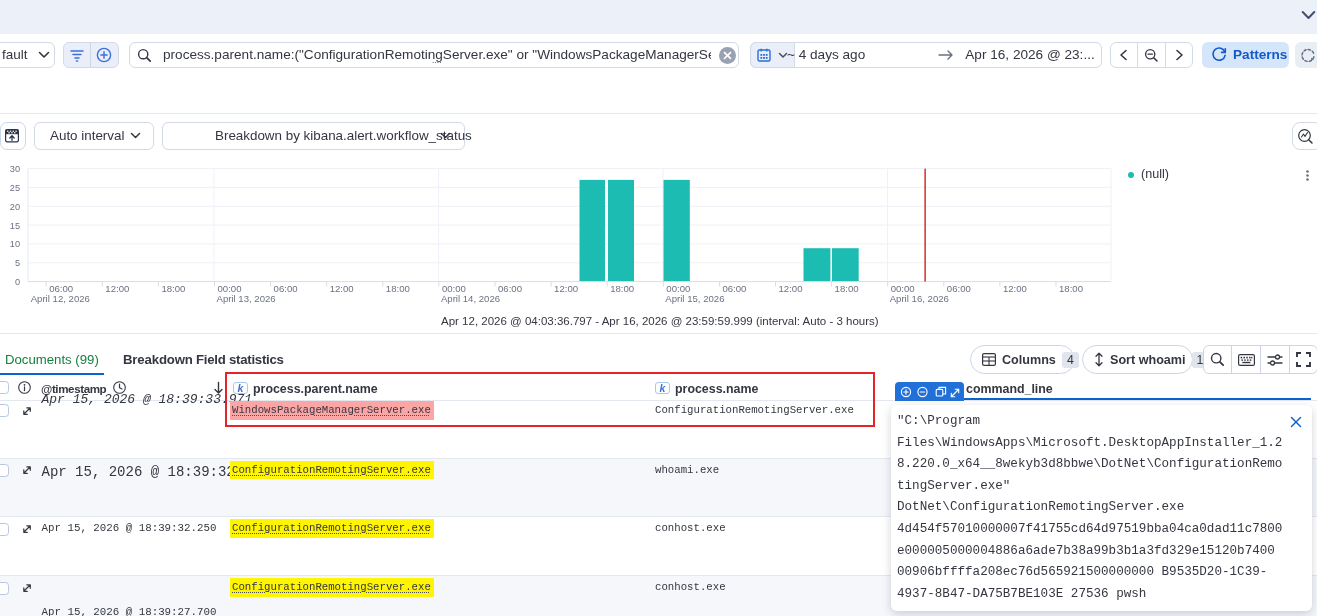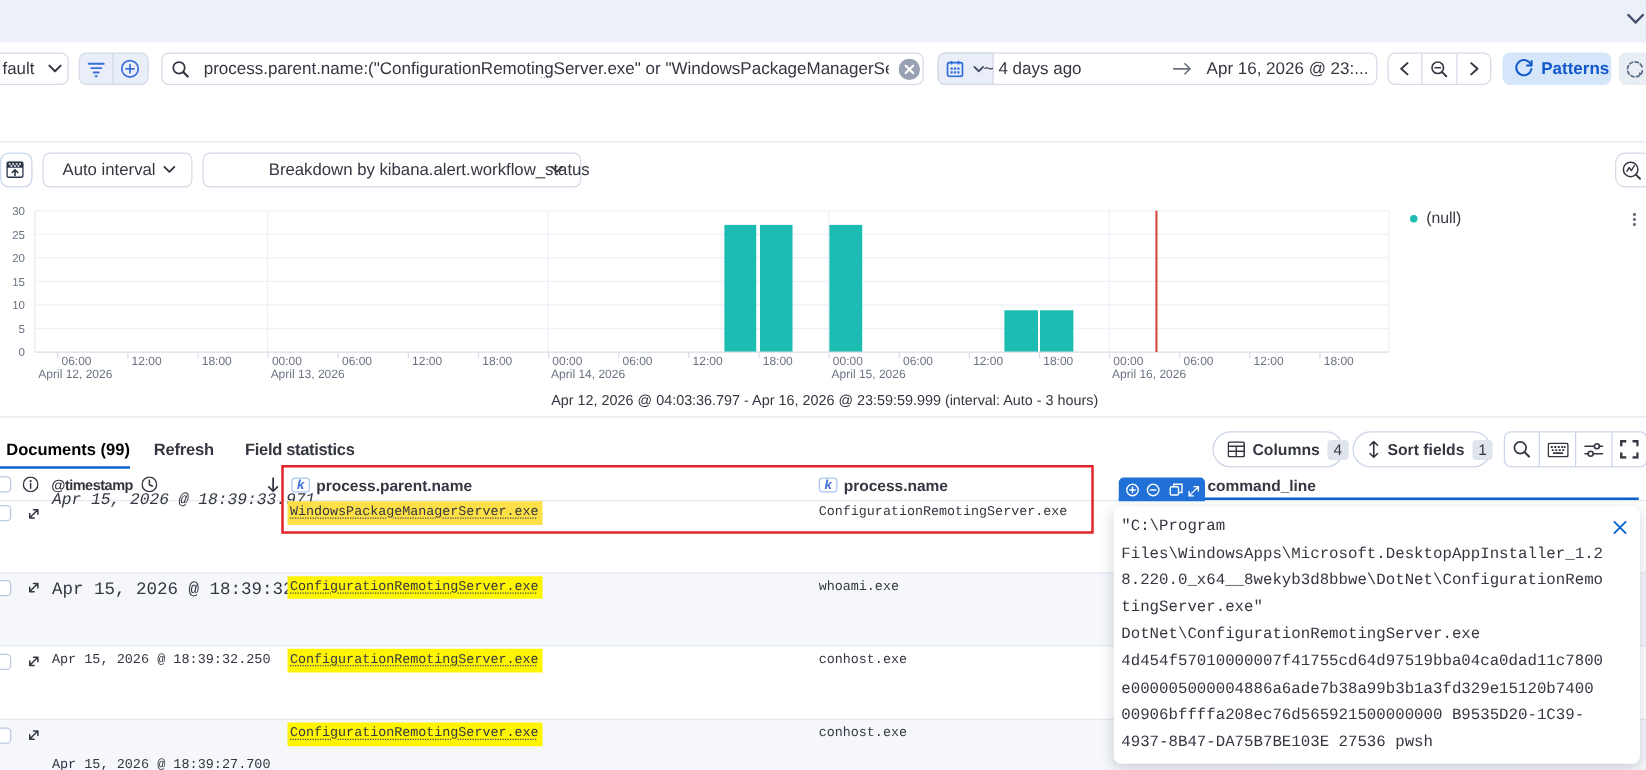--- a/index.html
+++ b/index.html
@@ -223,40 +223,40 @@
       <circle cx="1.5" cy="1.5" r="1.3"></circle>
       <circle cx="1.5" cy="5.5" r="1.3"></circle>
       <circle cx="1.5" cy="9.5" r="1.3"></circle>
     </g>
   </svg>
 
 <div class="abs" style="left:441px;top:315px;font-size:11.5px;color:#343741;">Apr 12, 2026 @ 04:03:36.797 - Apr 16, 2026 @ 23:59:59.999 (interval: Auto - 3 hours)</div>
 
 <div class="hairline" style="top:333px;"></div>
 
-<div class="abs" style="left:5px;top:352px;font-size:13.2px;font-weight:bold;color:#000000;">Documents (99)</div>
+<div class="abs" style="left:5px;top:352px;font-size:13.2px;font-weight:normal;color:#15803d;">Documents (99)</div>
 <div class="abs" style="left:0px;top:372.5px;width:104px;height:2.3px;background:#0b63ce;"></div>
-<div class="abs" style="left:123px;top:352px;font-size:13.2px;font-weight:bold;letter-spacing:-0.15px;color:#343741;">Refresh</div>
+<div class="abs" style="left:123px;top:352px;font-size:13.2px;font-weight:bold;letter-spacing:-0.15px;color:#343741;">Breakdown</div>
 <div class="abs" style="left:196px;top:352px;font-size:13.2px;font-weight:bold;letter-spacing:-0.25px;color:#343741;">Field statistics</div>
 
 <div class="abs" style="left:970px;top:345px;width:105px;height:29px;border:1px solid #cbd5e8;border-radius:15px;background:#fff;display:flex;align-items:center;padding-left:11px;gap:6px;">
   <svg style="flex-shrink:0" width="14" height="13" viewBox="0 0 14 13">
       <rect x="0.6" y="0.6" width="12.8" height="11.8" rx="1.5" stroke="#343741" stroke-width="1.2" fill="none"></rect>
       <line x1="0.6" y1="4" x2="13.4" y2="4" stroke="#343741" stroke-width="1.1"></line>
       <line x1="0.6" y1="8" x2="13.4" y2="8" stroke="#343741" stroke-width="1.1"></line>
       <line x1="7" y1="4" x2="7" y2="12.4" stroke="#343741" stroke-width="1.1"></line>
     </svg>
   <span style="font-size:12.6px;font-weight:bold;color:#343741;white-space:nowrap;">Columns</span>
   <span style="font-size:12.3px;background:#e0e4ec;border-radius:3px;padding:1px 5px;color:#343741;">4</span>
 </div>
 <div class="abs" style="left:1082px;top:345px;width:111px;height:29px;border:1px solid #cbd5e8;border-radius:15px;background:#fff;display:flex;align-items:center;padding-left:11px;gap:6px;">
   <svg style="flex-shrink:0" width="10" height="15" viewBox="0 0 10 15">
       <path d="M5 1.5 L5 13.5 M2 4.2 L5 1.2 L8 4.2 M2 10.8 L5 13.8 L8 10.8" stroke="#343741" stroke-width="1.3" fill="none" stroke-linecap="round" stroke-linejoin="round"></path>
     </svg>
-  <span style="font-size:12.6px;font-weight:bold;color:#343741;white-space:nowrap;">Sort fields</span>
+  <span style="font-size:12.6px;font-weight:bold;color:#343741;white-space:nowrap;">Sort whoami</span>
   <span style="font-size:12.3px;background:#e0e4ec;border-radius:3px;padding:1px 5px;color:#343741;">1</span>
 </div>
 <div class="abs" style="left:1203px;top:345px;width:115px;height:29px;border:1px solid #cbd5e8;border-radius:6px;background:#fff;"></div>
 <div class="abs" style="left:1231px;top:346px;width:1px;height:27px;background:#cbd5e8;"></div>
 <div class="abs" style="left:1260px;top:346px;width:1px;height:27px;background:#cbd5e8;"></div>
 <div class="abs" style="left:1289px;top:346px;width:1px;height:27px;background:#cbd5e8;"></div>
 <svg class="abs" style="left:1210px;top:352px;" width="15" height="15" viewBox="0 0 15 15">
     <circle cx="6.2" cy="6.2" r="4.7" stroke="#343741" stroke-width="1.4" fill="none"></circle>
     <line x1="9.8" y1="9.8" x2="13.2" y2="13.2" stroke="#343741" stroke-width="1.7" stroke-linecap="round"></line>
   </svg>
@@ -316,21 +316,21 @@
 <div class="abs" style="left:253px;top:381.5px;font-size:12.4px;font-weight:bold;text-align:right;">process.parent.name</div>
 <div class="abs" style="left:655px;top:381.5px;width:15px;height:12.5px;border:1px solid #a9c7f0;border-radius:3px;background:#fff;font-size:10.5px;font-style:italic;font-weight:bold;color:#3c70d8;text-align:center;line-height:11.5px;">k</div>
 <div class="abs" style="left:675px;top:381.5px;font-size:12.4px;font-weight:bold;">process.name</div>
 <div class="abs" style="left:966px;top:381.5px;font-size:12.4px;font-weight:bold;">command_line</div>
 <div class="abs" style="left:895px;top:397.5px;width:416px;height:2.5px;background:#0b63ce;"></div>
 <div class="abs" style="left:-4px;top:404px;width:13px;height:13px;border:1px solid #b9c7e0;border-radius:3.5px;background:#fff;"></div>
 <svg class="abs" style="left:21px;top:405px;" width="12" height="12" viewBox="0 0 12 12">
     <path d="M3 9 L9 3 M5.8 2.8 L9.3 2.8 L9.3 6.3 M2.8 5.8 L2.8 9.3 L6.3 9.3" stroke="#343741" stroke-width="1.2" fill="none" stroke-linecap="round" stroke-linejoin="round"></path>
   </svg>
 <div class="abs mono" style="left:41.5px;top:392px;font-size:13px;color:#343741;font-style:italic;">Apr 15, 2026 @ 18:39:33.971</div>
-<div class="abs mono" style="left:229.5px;top:401px;font-size:10.7px;color:#343741;background:#fde047;padding:3px 3px 3.5px 2.5px;text-decoration:underline dotted #4a4d52;text-underline-offset:2px;">WindowsPackageManagerServer.exe</div>
+<div class="abs mono" style="left:229.5px;top:401px;font-size:10.7px;color:#343741;background:#fca5a5;padding:3px 3px 3.5px 2.5px;text-decoration:underline dotted #4a4d52;text-underline-offset:2px;">WindowsPackageManagerServer.exe</div>
 <div class="abs mono" style="left:655px;top:404.0px;font-size:10.7px;color:#343741;">ConfigurationRemotingServer.exe</div>
 <div class="abs" style="left:-4px;top:464px;width:13px;height:13px;border:1px solid #b9c7e0;border-radius:3.5px;background:#fff;"></div>
 <svg class="abs" style="left:21px;top:464px;" width="12" height="12" viewBox="0 0 12 12">
     <path d="M3 9 L9 3 M5.8 2.8 L9.3 2.8 L9.3 6.3 M2.8 5.8 L2.8 9.3 L6.3 9.3" stroke="#343741" stroke-width="1.2" fill="none" stroke-linecap="round" stroke-linejoin="round"></path>
   </svg>
 <div class="abs mono" style="left:41.5px;top:463.5px;font-size:14px;color:#343741;">Apr 15, 2026 @ 18:39:32.286</div>
 <div class="abs mono" style="left:229.5px;top:460.5px;font-size:10.7px;color:#343741;background:#fff500;padding:3px 3px 3.5px 2.5px;text-decoration:underline dotted #4a4d52;text-underline-offset:2px;">ConfigurationRemotingServer.exe</div>
 <div class="abs mono" style="left:655px;top:463.5px;font-size:10.7px;color:#343741;">whoami.exe</div>
 <div class="abs" style="left:-4px;top:523px;width:13px;height:13px;border:1px solid #b9c7e0;border-radius:3.5px;background:#fff;"></div>
 <svg class="abs" style="left:21px;top:523px;" width="12" height="12" viewBox="0 0 12 12">

